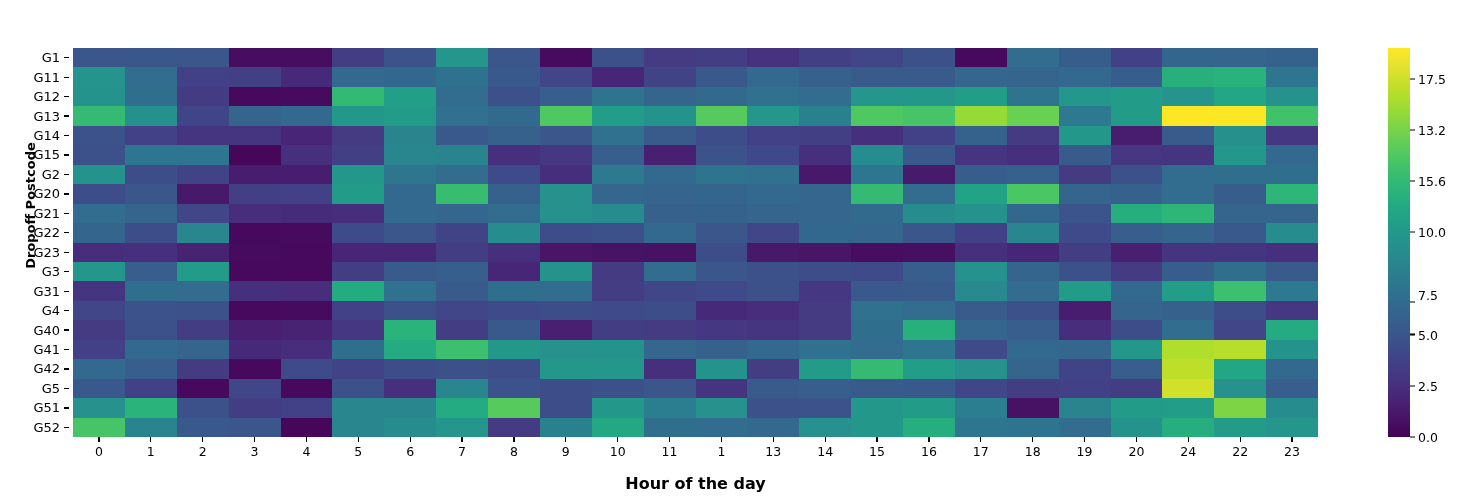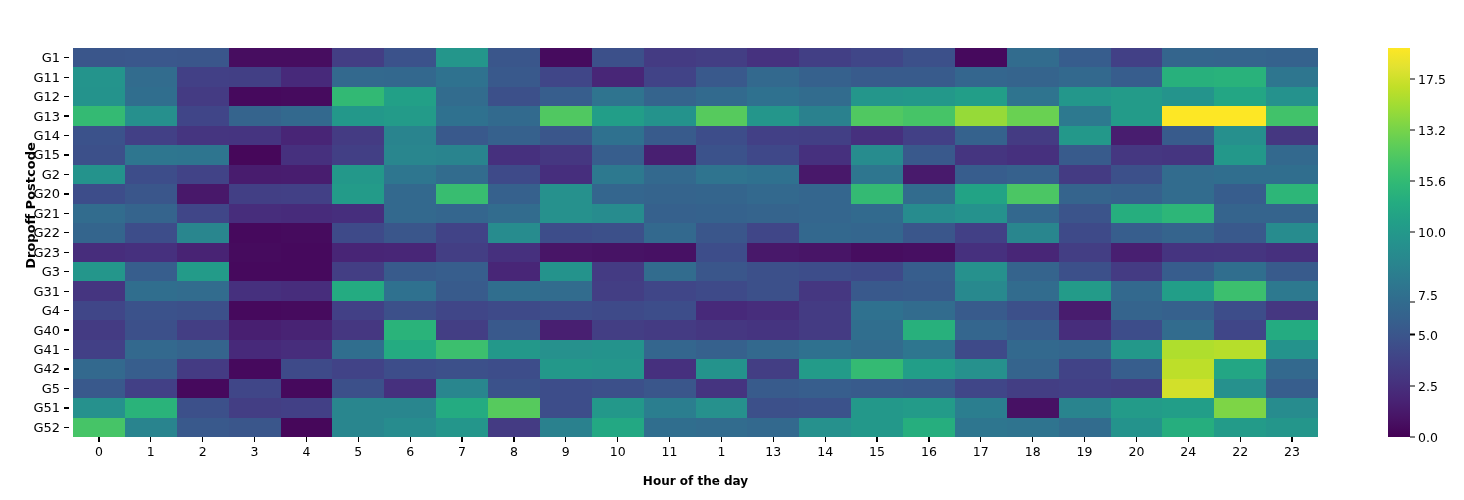--- a/index.html
+++ b/index.html
@@ -145,21 +145,21 @@
     font-size: 12.5px;
     color: #000000;
     line-height: 1.2;
   }
   #x-axis-title {
     position: absolute;
     left: 73px;
     top: 474px;
     width: 1245px;
     text-align: center;
-    font-size: 12px;
+    font-size: 16px;
     font-weight: bold;
     color: #000000;
   }
 
   
   #colorbar-wrap {
     position: absolute;
     left: 1388px;
     top: 48px;
     width: 22px;

